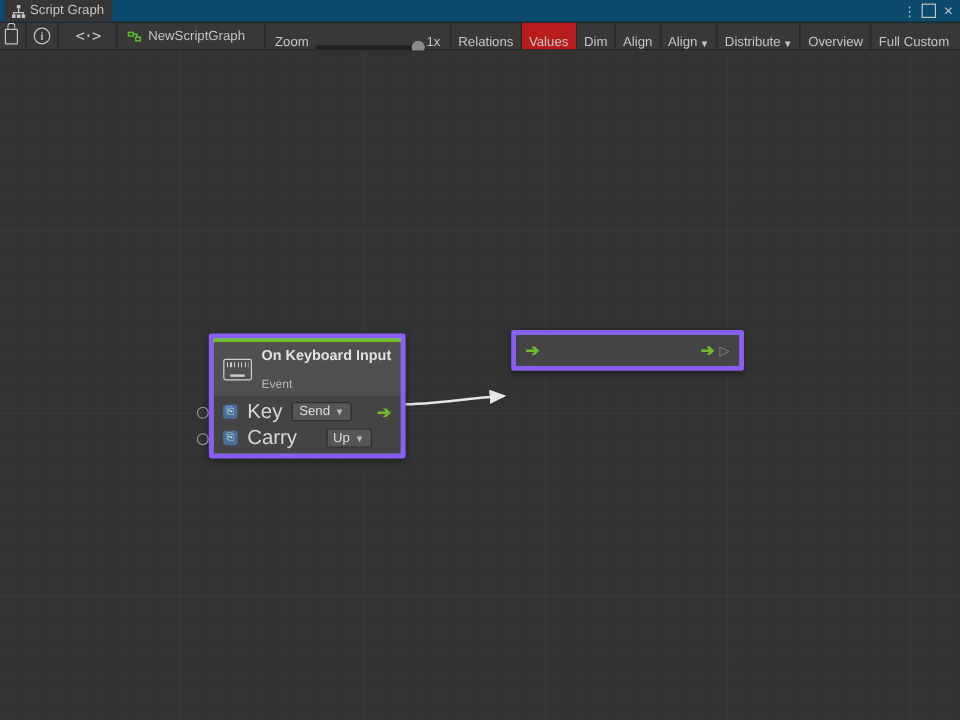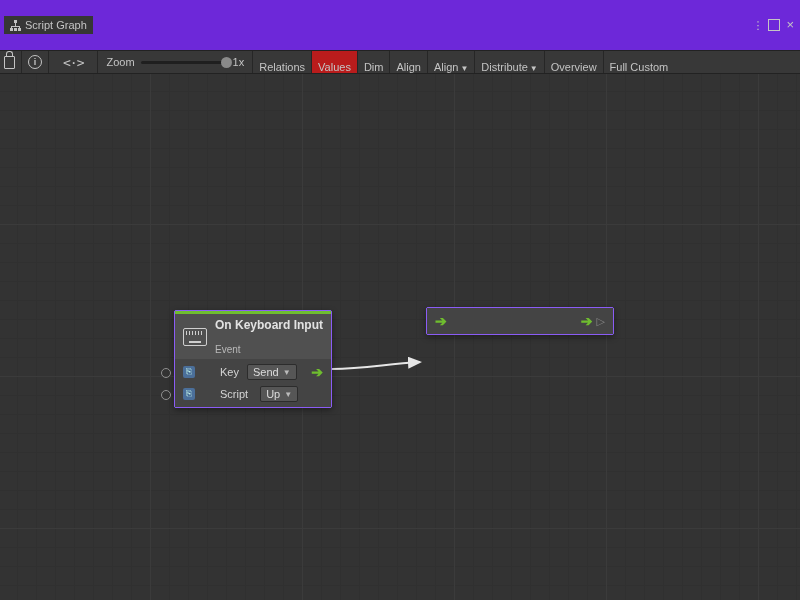--- a/index.html
+++ b/index.html
@@ -1,58 +1,58 @@
 <!DOCTYPE html>
 <html><head>
 <meta charset="utf-8">
 <style>
   html,body{margin:0;padding:0;width:800px;height:600px;background:#3a3a3a;font-family:Arial,Helvetica,sans-serif;font-size:11px;color:#c4c4c4;overflow:hidden}
   
-  .titlebar{height:18px;background:#6d28d9;border-bottom:1px solid #222;display:flex;align-items:center;padding:16px 4px;position:relative}
+  .titlebar{height:18px;background:#0c4a6e;border-bottom:1px solid #222;display:flex;align-items:center;padding:0 4px;position:relative}
   .titlebar .tab{display:flex;align-items:center;gap:4px;height:18px;background:#363636;padding:0 6px}
   .titlebar .right{margin-left:auto;display:flex;align-items:center;gap:6px;padding-right:2px}
   .dots{letter-spacing:-1px;font-size:11px}
   .icon{display:inline-flex;align-items:center;justify-content:center}
   .maxbox{width:10px;height:10px;border:1px solid #c4c4c4;position:relative}
   .close-x{font-size:13px;line-height:10px}
   
   .toolbar{height:22px;background:#383838;border-bottom:1px solid #222;display:flex;align-items:center}
   .tool-seg{height:22px;display:flex;align-items:center;padding:0 6px;border-right:1px solid #262626;gap:5px}
   .tool-btn{height:22px;display:flex;align-items:flex-end;padding:0 6px;border-right:1px solid #262626;cursor:default}
   .tool-btn.active{background:#b91c1c}
   .graph-name{display:flex;align-items:center;gap:5px;padding:0 16px 0 8px;border-right:1px solid #262626;height:22px}
-  .zoom-wrap{display:flex;align-items:center;gap:6px;padding:0 8px;border-right:1px solid #262626;height:22px}
+  .zoom-wrap{display:flex;align-items:flex-end;gap:6px;padding:0 8px;border-right:1px solid #262626;height:22px}
   .zoom-track{width:86px;height:3px;background:#1f1f1f;border-radius:2px;position:relative}
   .zoom-handle{position:absolute;right:-5px;top:-4px;width:11px;height:11px;background:#8a8a8a;border-radius:50%}
   .caret{font-size:8px;margin-left:2px}
   .lock{width:9px;height:11px;border:1px solid #c4c4c4;border-radius:1px;position:relative}
   .lock:before{content:"";position:absolute;top:-6px;left:1px;width:5px;height:5px;border:1px solid #c4c4c4;border-bottom:none;border-radius:3px 3px 0 0}
   .info-circ{width:12px;height:12px;border:1px solid #c4c4c4;border-radius:50%;display:flex;align-items:center;justify-content:center;font-size:9px;font-weight:bold}
   .angles{font-family:monospace;font-size:13px;letter-spacing:-1px}
   
   .canvas{position:relative;width:800px;height:560px;background:#333}
   .grid{position:absolute;inset:0;
     background-image:
       linear-gradient(to right, #3b3b3b 1px, transparent 1px),
       linear-gradient(to bottom,#3b3b3b 1px, transparent 1px),
       linear-gradient(to right, #303030 1px, transparent 1px),
       linear-gradient(to bottom,#303030 1px, transparent 1px);
     background-size:152px 152px,152px 152px,19px 19px,19px 19px;
     background-position:-2px -2px,-2px -2px,-2px -2px,-2px -2px;}
   
-  .node{position:absolute;border:1px solid #8b5cf6;border-radius:2px;background:#7dd3fc;box-shadow:0 2px 6px rgba(0,0,0,.4)}
+  .node{position:absolute;border:4px solid #8b5cf6;border-radius:2px;background:#7dd3fc;box-shadow:0 2px 6px rgba(0,0,0,.4)}
   .node .topstrip{height:3px;background:#6fbd2f}
   .node.blue .topstrip{height:0}
   .node-header{display:flex;align-items:center;gap:8px;padding:4px 8px;background:#505050}
   .node-header.blue{background:#455562}
   .node-title{font-size:12px;color:#e2e2e2;font-weight:bold}
   .node-sub{font-size:10px;color:#b9b9b9;margin-top:12px}
   .node-body{background:#444;padding:2px 0}
   .row{display:flex;align-items:center;height:22px;padding:0 8px;position:relative}
-  .row .lbl{margin-left:23px;color:#d5d5d5;font-size:11px}
+  .row .lbl{margin-left:6px;color:#d5d5d5;font-size:17px}
   .dropdown{margin-left:auto;display:inline-flex;align-items:center;background:#565656;border:1px solid #2c2c2c;padding:1px 5px;border-radius:2px;color:#dcdcdc;font-size:11px;gap:4px}
   .dropdown .dd-caret{font-size:8px;color:#bbb}
   .numbox{margin-left:6px;background:#2b2b2b;border:1px solid #1b1b1b;color:#dcdcdc;font-size:11px;padding:1px 4px;width:18px;text-align:left;border-radius:2px}
   .out-arrow{margin-left:auto}
   .flow-pin{color:#6fbd2f;font-size:14px;font-weight:bold}
   .tri-out{color:#888;font-size:11px;margin-left:4px}
   .dot{width:8px;height:8px;border-radius:50%}
   .dot.cyan{background:#2fc7c0}
   .port-token{display:inline-flex;align-items:center;justify-content:center;width:12px;height:12px;background:#4b6f9a;border-radius:2px;margin-right:2px;position:relative;font-size:8px;color:#cfe}
   .ext-port{position:absolute;width:8px;height:8px;border:1px solid #8f8f8f;border-radius:50%}
@@ -98,20 +98,32 @@
       </span>
   </div>
   <div class="tool-seg">
     <span class="icon">
         <span class="info-circ">i</span>
       </span>
   </div>
   <div class="tool-seg" style="padding:0 14px">
     <span class="angles">&lt;·&gt;</span>
   </div>
+  <div class="graph-name">
+    <span class="icon">
+      <svg width="12" height="12" viewBox="0 0 12 12">
+          <g fill="none" stroke="#5fb52a" stroke-width="1.3">
+            <rect x="1" y="3" width="4" height="3"></rect>
+            <rect x="7" y="7" width="4" height="3"></rect>
+            <path d="M5 4.5 H8 V7"></path>
+          </g>
+        </svg>
+    </span>
+    <span>NewScriptGraph</span>
+  </div>
   <div class="zoom-wrap">
     <span>Zoom</span>
     <span class="zoom-track">
         <span class="zoom-handle"></span>
       </span>
     <span>1x</span>
   </div>
   <div class="tool-btn">
       <span>Relations</span>
     </div>
@@ -172,22 +184,22 @@
         <span class="dropdown" style="margin-left:8px">
           <span>Send</span>
           <span class="dd-caret">▼</span>
         </span>
         <span class="out-arrow flow-pin">➔</span>
       </div>
 
       <div class="row">
         <span class="ext-port" style="left:-14px;top:7px"></span>
         <span class="port-token">⎘</span>
-        <span class="lbl">Script</span>
-        <span class="dropdown" style="margin-left:12px">
+        <span class="lbl">Carry</span>
+        <span class="dropdown" style="margin-left:24px">
           <span>Up</span>
           <span class="dd-caret">▼</span>
         </span>
       </div>
     </div>
   </div>
 
   <div class="node blue" style="left:426px;top:233px;width:186px">
     <div class="topstrip"></div>
     <div class="node-body">

